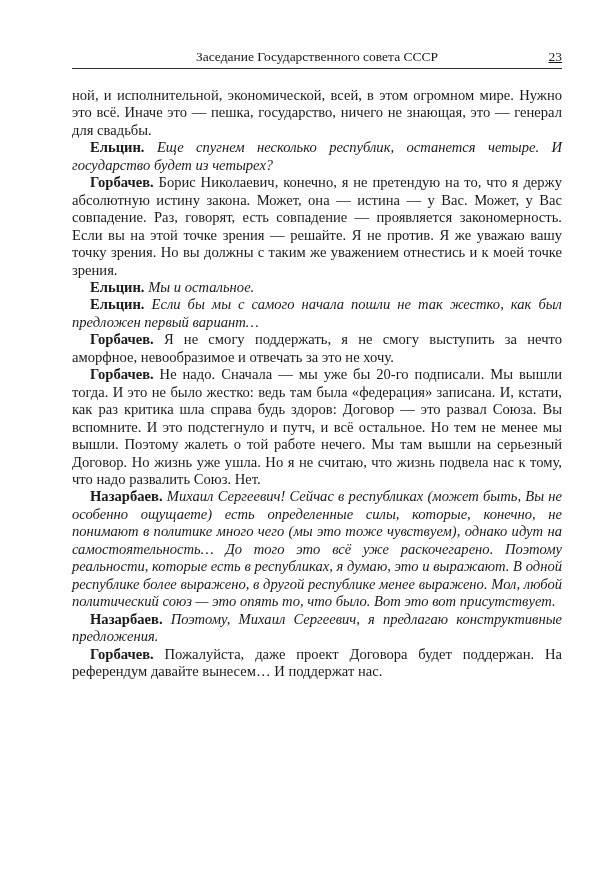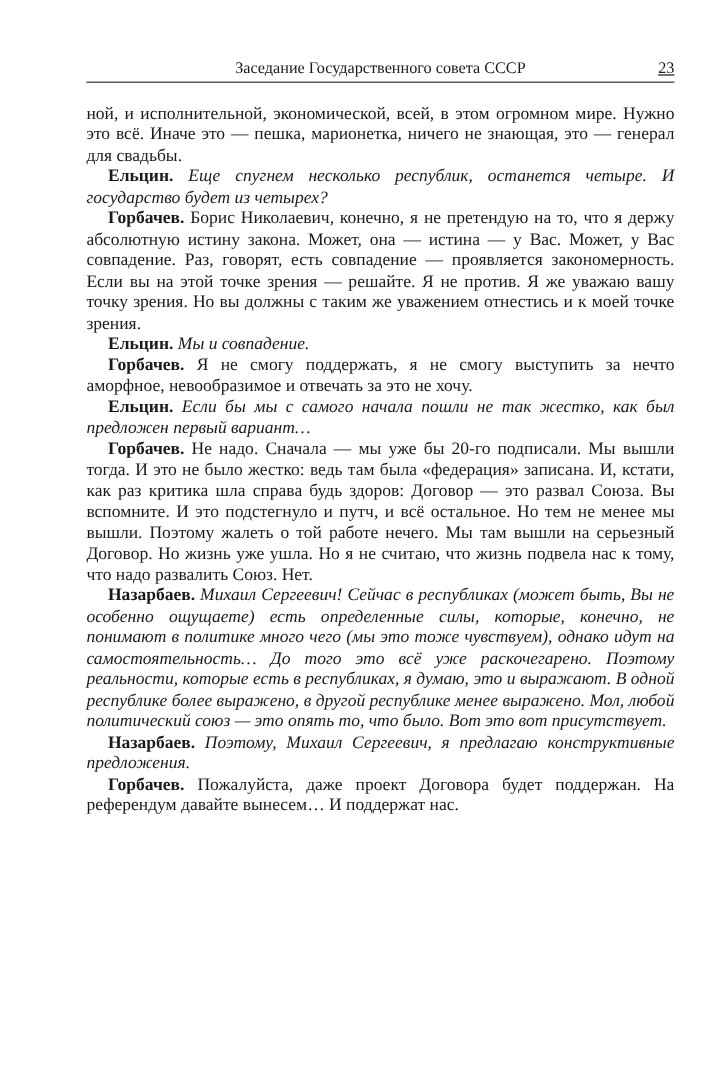--- a/index.html
+++ b/index.html
@@ -24,31 +24,31 @@
 </head>
 <body>
 
 <div class="page">
   <div class="running-head">
     <span class="title">Заседание Государственного совета СССР</span>
     <span class="num">23</span>
   </div>
 
   <div class="body">
-    <p><span>ной, и исполнительной, экономической, всей, в этом огромном мире. Нужно это всё. Иначе это — пешка, марионетка, ничего не знающая, это — генерал для свадьбы.</span></p>
+    <p><span>ной, и исполнительной, экономической, всей, в этом огромном мире. Нужно это всё. Иначе это — пешка, государство, ничего не знающая, это — генерал для свадьбы.</span></p>
 
     <p class="indent"><span class="spk">Ельцин.</span> <span class="it">Еще спугнем несколько республик, останется четыре. И государство будет из четырех?</span></p>
 
     <p class="indent"><span class="spk">Горбачев.</span> <span>Борис Николаевич, конечно, я не претендую на то, что я держу абсолютную истину закона. Может, она — истина — у Вас. Может, у Вас совпадение. Раз, говорят, есть совпадение — проявляется закономерность. Если вы на этой точке зрения — решайте. Я не против. Я же уважаю вашу точку зрения. Но вы должны с таким же уважением отнестись и к моей точке зрения.</span></p>
 
-    <p class="indent"><span class="spk">Ельцин.</span> <span class="it">Мы и совпадение.</span></p>
+    <p class="indent"><span class="spk">Ельцин.</span> <span class="it">Мы и остальное.</span></p>
+
+    <p class="indent"><span class="spk">Ельцин.</span> <span class="it">Если бы мы с самого начала пошли не так жестко, как был предложен первый вариант…</span></p>
 
     <p class="indent"><span class="spk">Горбачев.</span> <span>Я не смогу поддержать, я не смогу выступить за нечто аморфное, невообразимое и отвечать за это не хочу.</span></p>
-
-    <p class="indent"><span class="spk">Ельцин.</span> <span class="it">Если бы мы с самого начала пошли не так жестко, как был предложен первый вариант…</span></p>
 
     <p class="indent"><span class="spk">Горбачев.</span> <span>Не надо. Сначала — мы уже бы 20-го подписали. Мы вышли тогда. И это не было жестко: ведь там была «федерация» записана. И, кстати, как раз критика шла справа будь здоров: Договор — это развал Союза. Вы вспомните. И это подстегнуло и путч, и всё остальное. Но тем не менее мы вышли. Поэтому жалеть о той работе нечего. Мы там вышли на серьезный Договор. Но жизнь уже ушла. Но я не считаю, что жизнь подвела нас к тому, что надо развалить Союз. Нет.</span></p>
 
     <p class="indent"><span class="spk">Назарбаев.</span> <span class="it">Михаил Сергеевич! Сейчас в республиках (может быть, Вы не особенно ощущаете) есть определенные силы, которые, конечно, не понимают в политике много чего (мы это тоже чувствуем), однако идут на самостоятельность… До того это всё уже раскочегарено. Поэтому реальности, которые есть в республиках, я думаю, это и выражают. В одной республике более выражено, в другой республике менее выражено. Мол, любой политический союз — это опять то, что было. Вот это вот присутствует.</span></p>
 
 
     <p class="indent"><span class="spk">Назарбаев.</span> <span class="it">Поэтому, Михаил Сергеевич, я предлагаю конструктивные предложения.</span></p>
 
     <p class="indent"><span class="spk">Горбачев.</span> <span>Пожалуйста, даже проект Договора будет поддержан. На референдум давайте вынесем… И поддержат нас.</span></p>
 

